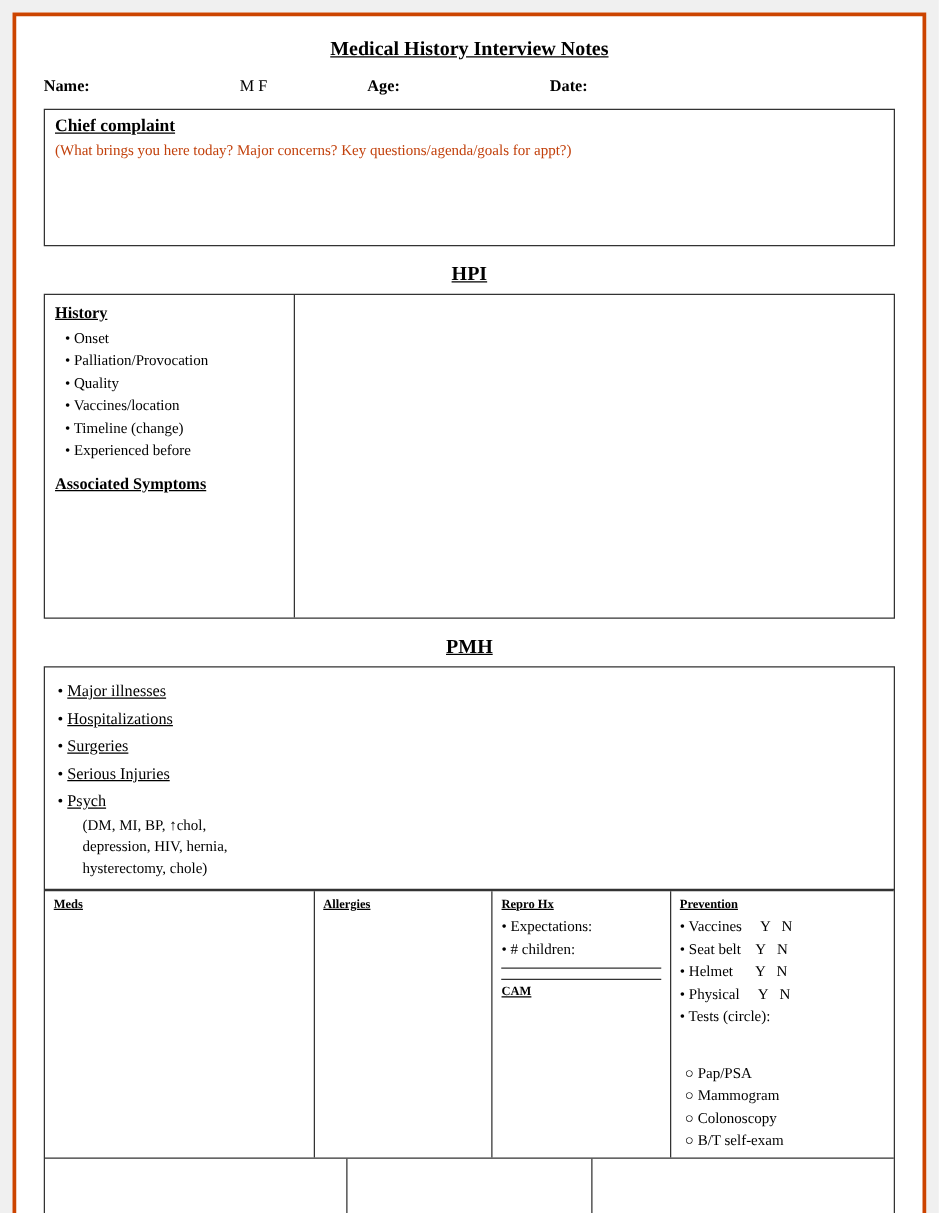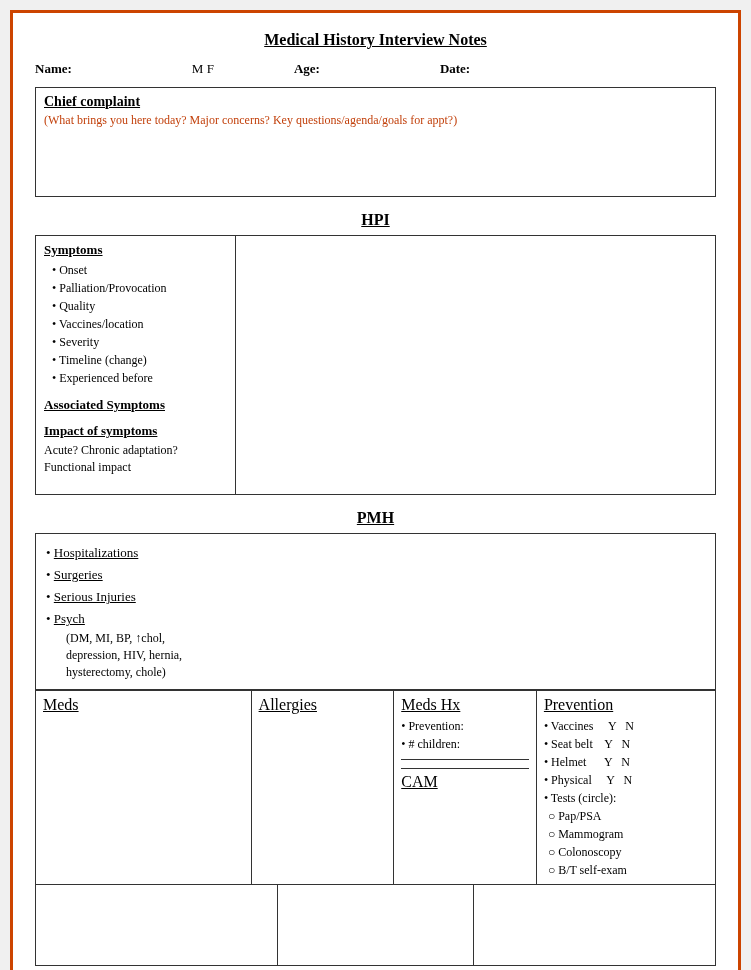--- a/index.html
+++ b/index.html
@@ -170,22 +170,22 @@
     .cell-repro {
       flex: 1.4;
       border-right: 1px solid #333;
       padding: 5px 7px;
     }
     .cell-prevention {
       flex: 1.8;
       padding: 5px 7px;
     }
     .cell-title {
-      font-size: 16px;
-      font-weight: normal;
+      font-size: 10px;
+      font-weight: bold;
       text-decoration: underline;
       margin-bottom: 3px;
     }
     .cell-text {
       font-size: 12px;
       line-height: 1.5;
     }
     .repro-cam {
       border-top: 1px solid #333;
       margin-top: 8px;
@@ -218,20 +218,21 @@
     .bullet-list li::before {
       content: "• ";
     }
     .bullet-list li {
       font-size: 12px;
       line-height: 1.5;
     }
     .circle-list {
       list-style: none;
       padding-left: 4px;
+      margin-top: 27px;
     }
     .circle-list li::before {
       content: "○ ";
     }
     .circle-list li {
       font-size: 12px;
       line-height: 1.5;
     }
     .separator-line {
       border-top: 1px solid #333;
@@ -254,69 +255,65 @@
 
   <div class="chief-complaint-box">
     <div class="cc-title">Chief complaint</div>
     <div class="cc-subtitle">(What brings you here today? Major concerns? Key questions/agenda/goals for appt?)</div>
   </div>
 
   <div class="section-heading">HPI</div>
 
   <div class="hpi-box">
     <div class="hpi-left">
-      <div class="hpi-section-title">Symptoms</div>
+      <div class="hpi-section-title">History</div>
       <ul class="hpi-list">
         <li>Onset</li>
         <li>Palliation/Provocation</li>
         <li>Quality</li>
         <li>Vaccines/location</li>
-        <li>Severity</li>
         <li>Timeline (change)</li>
         <li>Experienced before</li>
       </ul>
 
       <div class="hpi-subsection">
         <div class="hpi-section-title">Associated Symptoms</div>
       </div>
 
-      <div class="hpi-subsection">
-        <div class="hpi-section-title">Impact of symptoms</div>
-        <div class="hpi-subsection-text">Acute? Chronic adaptation?<br>Functional impact</div>
-      </div>
 
     </div>
     <div class="hpi-right"></div>
   </div>
 
   <div class="section-heading">PMH</div>
 
   <div class="pmh-box">
     <ul class="pmh-list">
+      <li><span class="pmh-underline">Major illnesses</span></li>
       <li><span class="pmh-underline">Hospitalizations</span></li>
       <li><span class="pmh-underline">Surgeries</span></li>
       <li><span class="pmh-underline">Serious Injuries</span></li>
       <li><span class="pmh-underline">Psych</span></li>
     </ul>
     <div class="pmh-indent">(DM, MI, BP, ↑chol,<br>depression, HIV, hernia,<br>hysterectomy, chole)</div>
   </div>
 
   <div class="bottom-table">
 
     <div class="row1">
       <div class="cell-meds">
         <div class="cell-title">Meds</div>
       </div>
       <div class="cell-allergies">
         <div class="cell-title">Allergies</div>
       </div>
       <div class="cell-repro">
-        <div class="cell-title">Meds Hx</div>
+        <div class="cell-title">Repro Hx</div>
         <ul class="bullet-list">
-          <li>Prevention:</li>
+          <li>Expectations:</li>
           <li># children:</li>
         </ul>
         <div class="separator-line"></div>
         <div class="repro-cam">
           <div class="cell-title">CAM</div>
         </div>
       </div>
       <div class="cell-prevention">
         <div class="cell-title">Prevention</div>
         <div class="cell-text">

